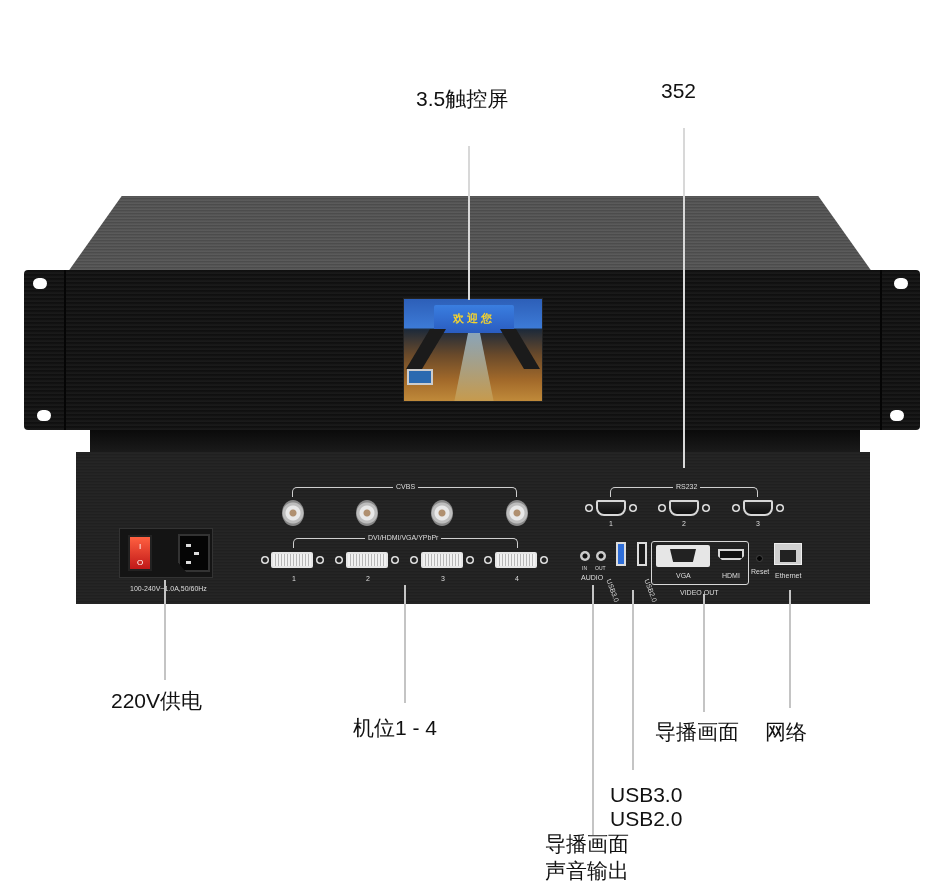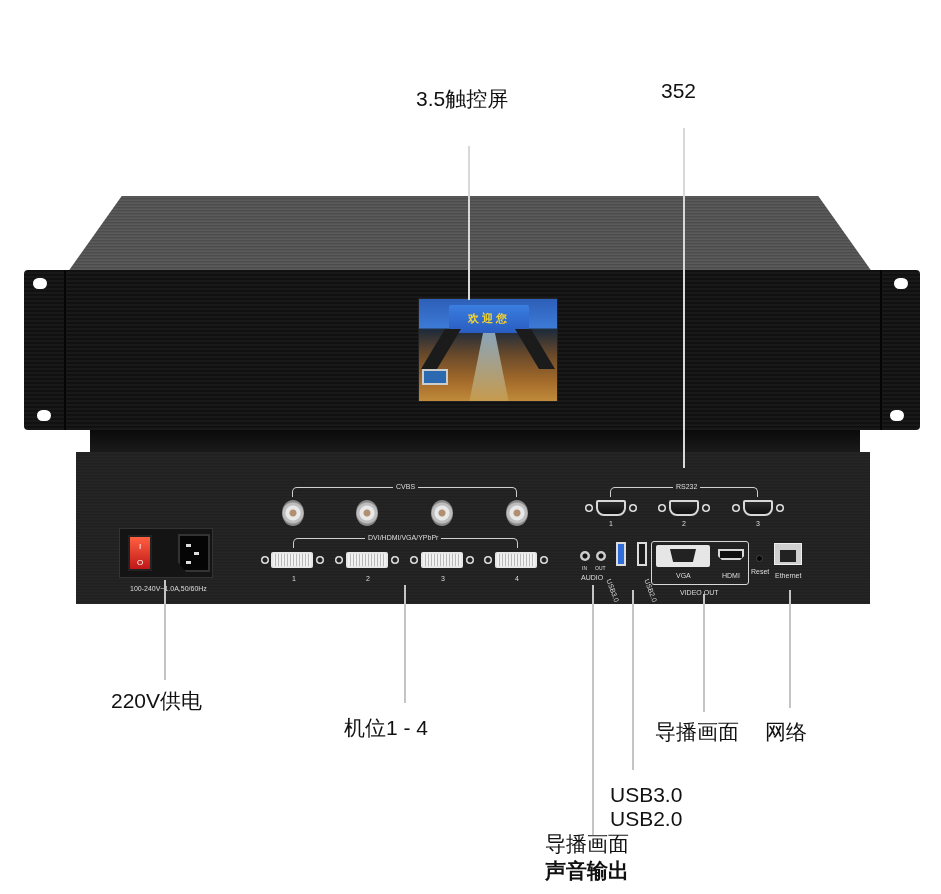--- a/index.html
+++ b/index.html
@@ -18,21 +18,21 @@
     }
     .front-panel {
       position: absolute; left: 24px; top: 270px; width: 896px; height: 160px;
       background: repeating-linear-gradient(0deg, #0d0d0d 0px, #262626 1px, #090909 2px, #1a1a1a 3px, #050505 4px);
       border-radius: 4px;
     }
     .ear-hole { position: absolute; width: 14px; height: 11px; background: #fff; border-radius: 6px; }
     .ear-line { position: absolute; top: 0; bottom: 0; width: 2px; background: #050505; }
 
     .lcd {
-      position: absolute; left: 418px; top: 298px; width: 140px; height: 104px; overflow: hidden;
+      position: absolute; left: 403px; top: 298px; width: 140px; height: 104px; overflow: hidden;
       background: linear-gradient(180deg, #2d5fb8 0%, #3c7ad6 28%, #1d2a3a 30%, #6a4a2a 55%, #a36a2a 80%, #c08a3a 100%);
       border: 1px solid #222;
     }
     .lcd-banner {
       position: absolute; left: 30px; top: 6px; width: 80px; height: 28px;
       background: linear-gradient(180deg, #3a7ee0, #2a5cc0); border-radius: 2px;
     }
     .lcd-banner span { display: block; text-align: center; color: #f2d230; font-size: 11px; font-weight: bold; margin-top: 6px; letter-spacing: 3px; }
     .lcd-table {
       position: absolute; left: 50px; top: 34px; width: 40px; height: 70px;
@@ -192,19 +192,19 @@
 <div class="lead dark" style="left:468px; top:146px; height:154px;"></div>
 <div class="lead dark" style="left:683px; top:128px; height:340px;"></div>
 <div class="lead" style="left:164px; top:580px; height:100px;"></div>
 <div class="lead" style="left:404px; top:585px; height:118px;"></div>
 <div class="lead" style="left:592px; top:585px; height:250px;"></div>
 <div class="lead" style="left:632px; top:590px; height:180px;"></div>
 <div class="lead" style="left:703px; top:594px; height:118px;"></div>
 <div class="lead" style="left:789px; top:590px; height:118px;"></div>
 
 <div class="callout" style="left:111px; top:690px;">220V供电</div>
-<div class="callout" style="left:344px; top:717px;">机位1 - 4</div>
+<div class="callout" style="left:353px; top:717px;">机位1 - 4</div>
 <div class="callout" style="left:655px; top:721px;">导播画面</div>
 <div class="callout" style="left:765px; top:721px;">网络</div>
 <div class="callout" style="left:610px; top:784px;">USB3.0</div>
 <div class="callout" style="left:610px; top:808px;">USB2.0</div>
 <div class="callout" style="left:545px; top:833px;">导播画面</div>
-<div class="callout" style="left:545px; top:860px;font-weight:bold;">声音输出</div>
+<div class="callout" style="left:545px; top:860px;">声音输出</div>
 
 </body></html>

